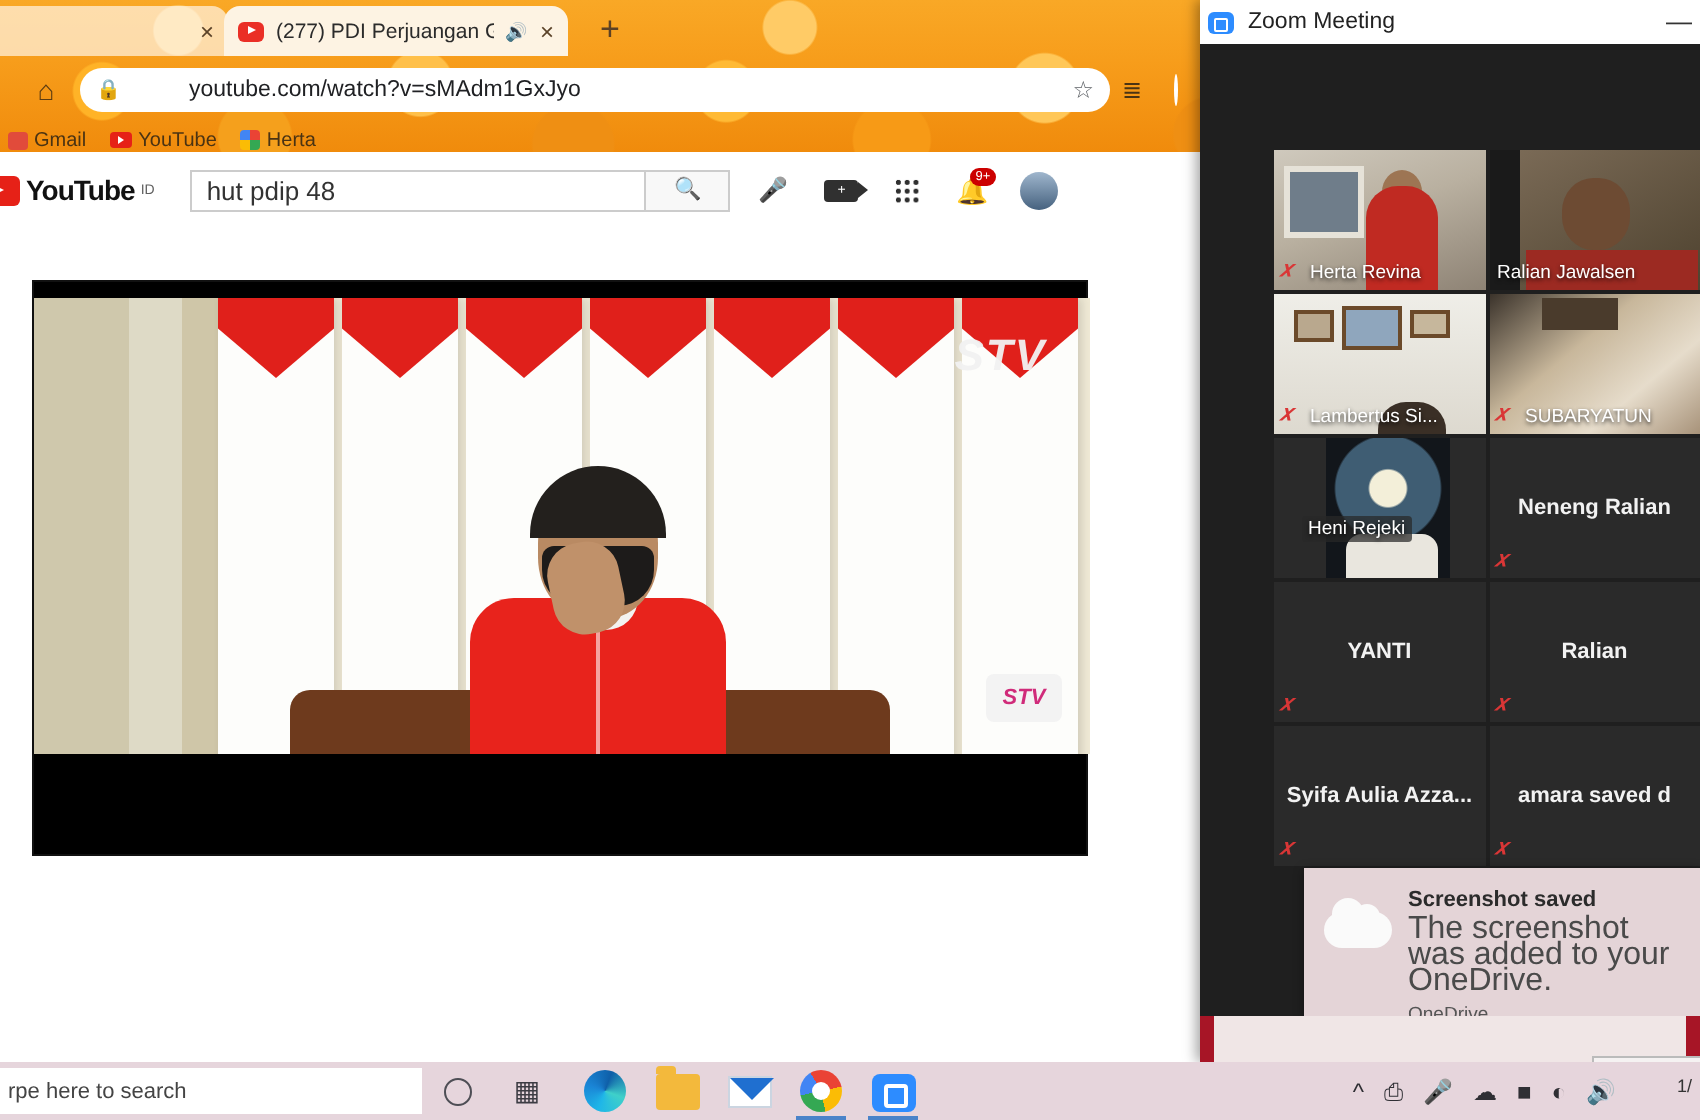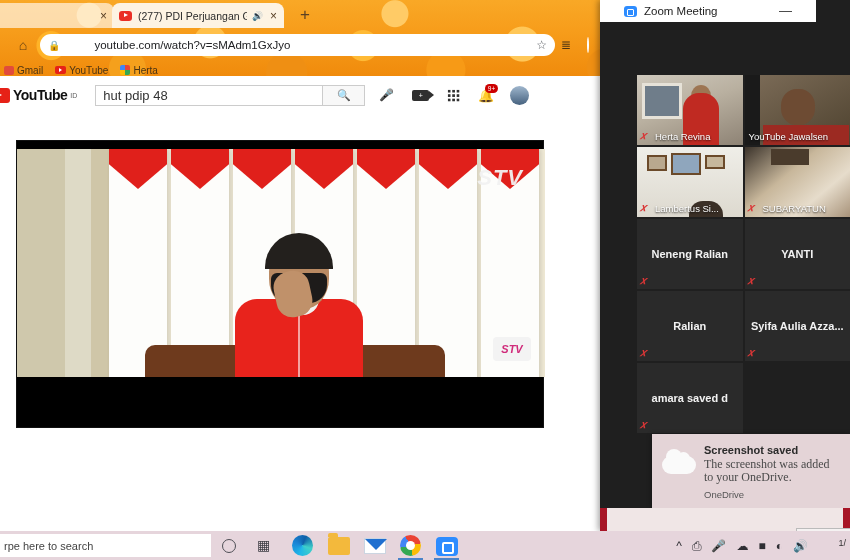--- a/index.html
+++ b/index.html
@@ -153,22 +153,22 @@
     border-left:1px solid #e4e4e4;
   }
 
   
   #zoomwin{
     position:absolute; left:600px; top:0; width:250px; height:531px;
     background:#1f1f1f; overflow:hidden;
     box-shadow:-2px 0 6px rgba(0,0,0,.35);
   }
   .z-title{
-    position:absolute; left:0; top:0; width:216px; height:22px; background:#fff;
-    display:flex; align-items:center; padding:0 24px; font-size:11.5px; color:#222;
+    position:absolute; left:0; top:0; width:250px; height:22px; background:#fff;
+    display:flex; align-items:center; padding:0 4px; font-size:11.5px; color:#222;
   }
   .z-logo{ width:13px;height:11px;background:#2d8cff;border-radius:3px;position:relative;
            margin-right:7px;}
   .z-logo:after{content:"";position:absolute;left:3px;top:3px;width:5px;height:5px;
                 border:1.5px solid #fff;border-radius:1px;}
   .z-min{ margin-left:auto; color:#333; font-size:13px; line-height:10px; }
   .z-body{ position:absolute; left:0; top:22px; width:250px; height:509px; background:#1f1f1f; }
   .grid{
     position:absolute; left:37px; top:53px; width:213px;
     display:grid; grid-template-columns:1fr 1fr; grid-auto-rows:70px; gap:2px;
@@ -230,21 +230,21 @@
   }
   .toast-cloud{
     position:absolute; left:10px; top:22px; width:34px; height:18px; background:#fafafa;
     border-radius:10px;
   }
   .toast-cloud:before{content:"";position:absolute;left:4px;top:-7px;width:16px;height:16px;
       border-radius:50%;background:#fafafa;}
   .toast-cloud:after{content:"";position:absolute;left:15px;top:-4px;width:13px;height:13px;
       border-radius:50%;background:#fafafa;}
   .toast-title{ font-size:11px; font-weight:bold; color:#2b2b2b; }
-  .toast-body{ font-size:12px; color:#4a4a4a; line-height:13px; margin-top:2px;font-family:Liberation Serif, serif; }
+  .toast-body{ font-size:16px; color:#4a4a4a; line-height:13px; margin-top:2px; }
   .toast-app{ font-size:9.5px; color:#555; margin-top:5px; }
   .red-strip{
     position:absolute; left:0; top:486px; width:250px; height:45px; background:#a71526;
   }
   .red-strip-in{ position:absolute; left:7px; top:0; width:236px; height:38px;
                  background:#f0e6e6; }
   .tooltip{
     position:absolute; left:196px; top:506px; height:17px; padding:0 5px;
     background:#f5f2f2; border:1px solid #bbb; font-size:10px; color:#222;
     display:flex; align-items:center; white-space:nowrap; overflow:hidden;
@@ -423,38 +423,42 @@
             <span class="fc"></span>
           </div>
         <span class="mute tl">𝑥</span>
         <span class="tile-name-bl">Herta Revina</span>
       </div>
 
       <div class="tile selected">
         <div class="cam-b">
             <span class="bd"></span>
           </div>
-        <span class="tile-name-bl" style="left:4px;">YouTube Jawalsen</span>
+        <span class="tile-name-bl" style="left:4px;">Ralian Jawalsen</span>
       </div>
 
       <div class="tile">
         <div class="cam-c">
             <span class="p3"></span>
             <span class="p4"></span>
           </div>
         <span class="mute tl">𝑥</span>
         <span class="tile-name-bl">Lambertus Si...</span>
       </div>
 
       <div class="tile">
         <div class="cam-d"></div>
         <span class="mute tl">𝑥</span>
         <span class="tile-name-bl">SUBARYATUN</span>
       </div>
 
+      <div class="tile">
+        <div class="cam-e"></div>
+        <span class="tile-name-bl boxed" style="bottom:18px;">Heni Rejeki</span>
+      </div>
 
       <div class="tile">
         <span class="tile-name-center">Neneng Ralian</span>
         <span class="mute">𝑥</span>
       </div>
 
       <div class="tile">
         <span class="tile-name-center">YANTI</span>
         <span class="mute">𝑥</span>
       </div>

